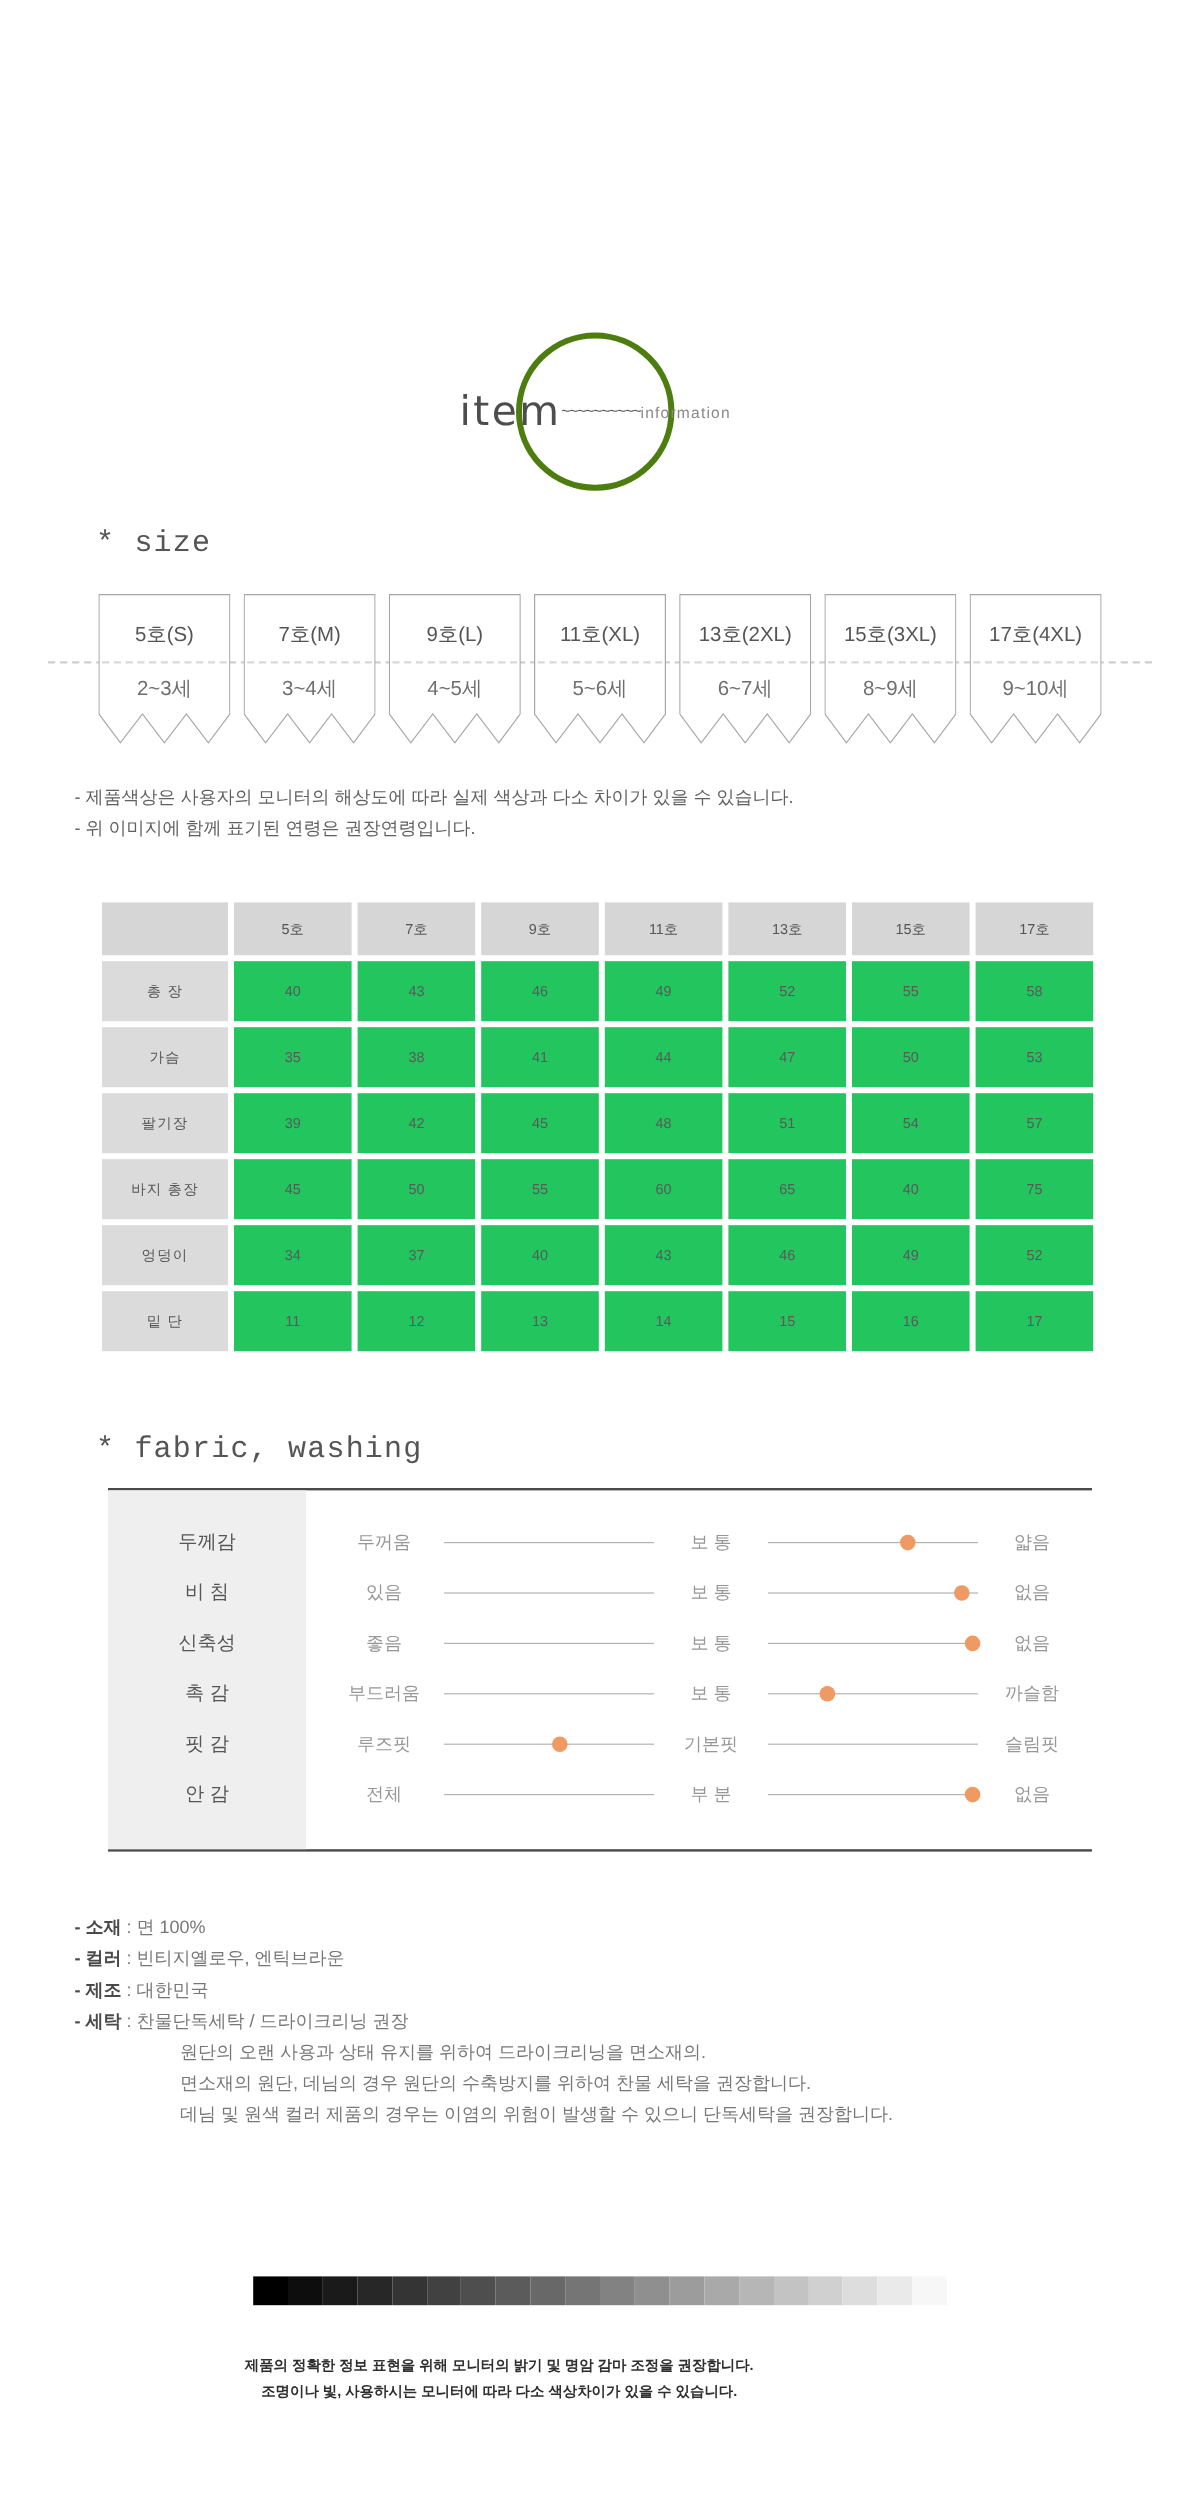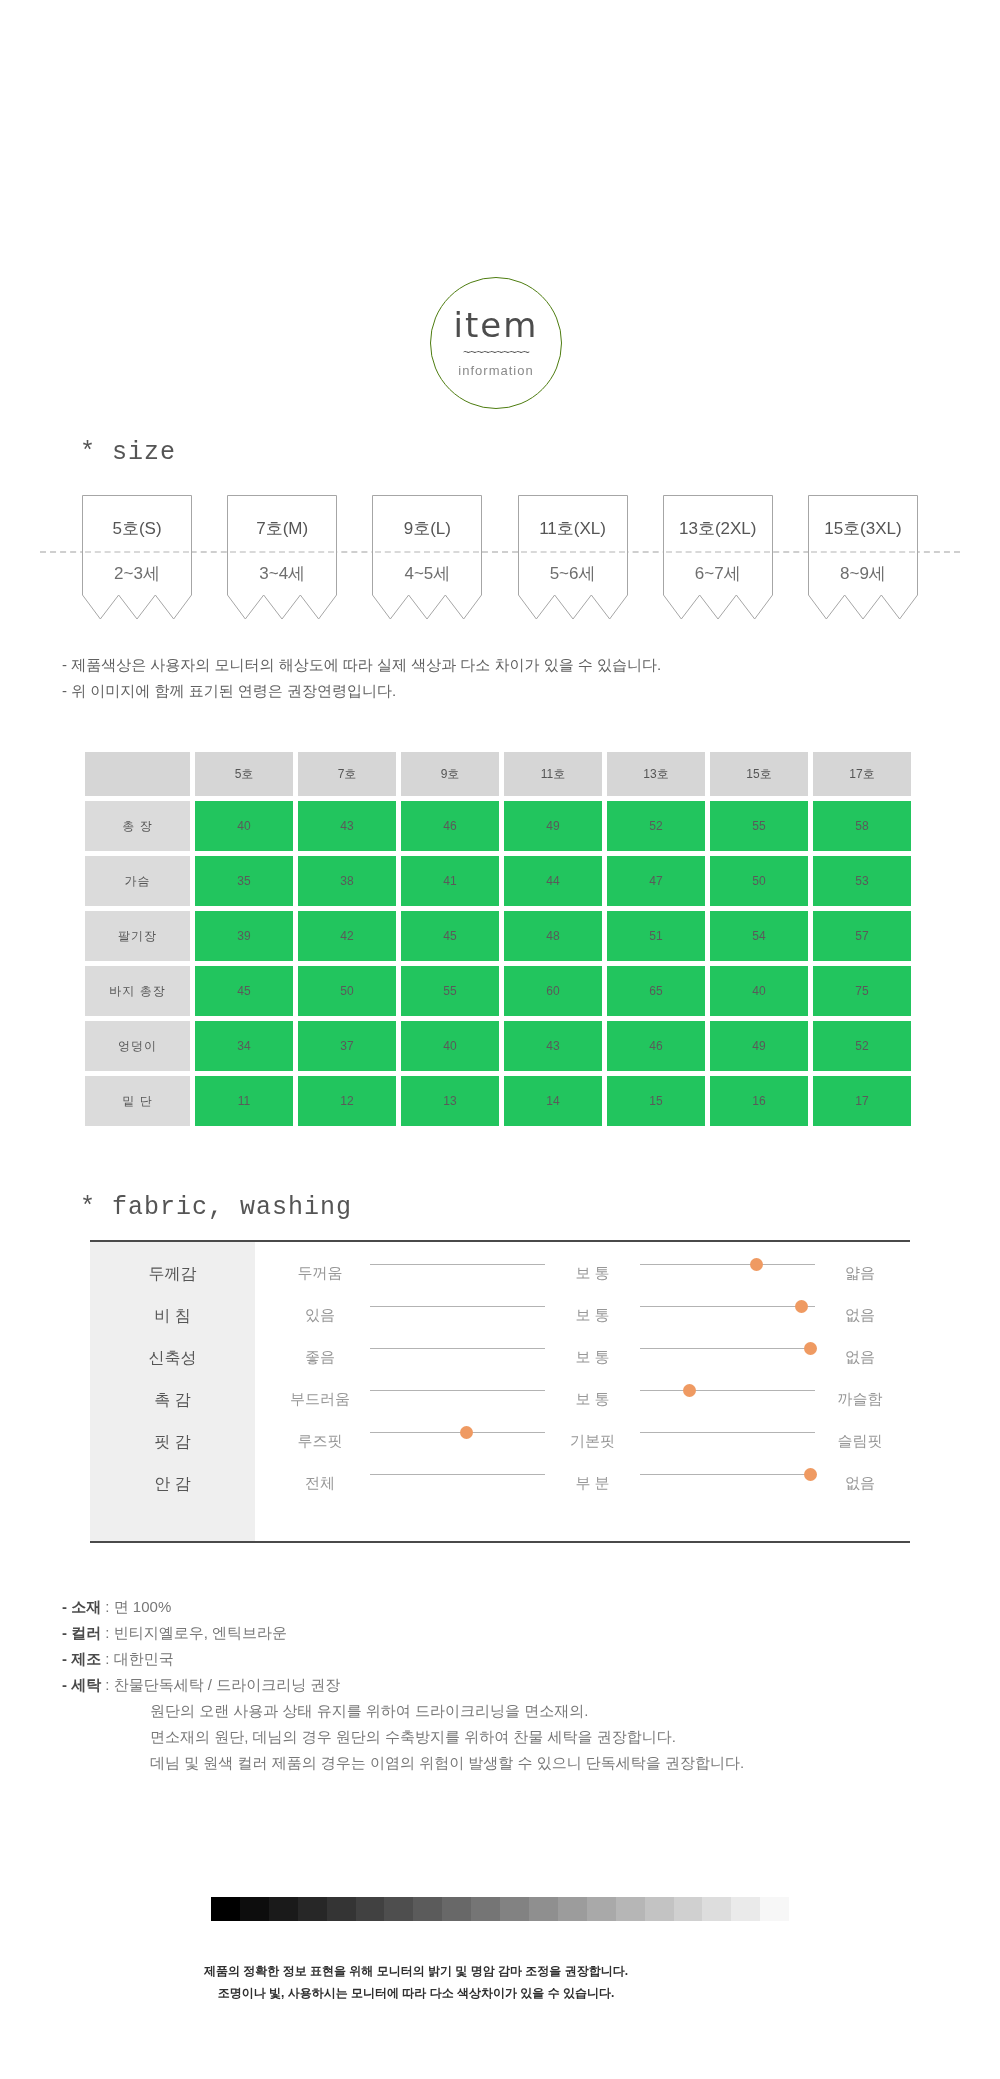--- a/index.html
+++ b/index.html
@@ -2,22 +2,22 @@
 <html><head>
 <meta charset="utf-8">
 <style>
   * { margin:0; padding:0; box-sizing:border-box; }
   html,body { background:#ffffff; }
   body { font-family:"Liberation Sans", sans-serif; color:#555; }
   .page { position:relative; width:1000px; height:2079px; background:#fff; overflow:hidden; }
 
   
   .badge { position:absolute; left:430px; top:277px; width:132px; height:132px;
-           border:1px solid #4d7c0f; border-radius:50%; background:#fff;
-           display:flex; flex-direction:column; align-items:center; justify-content:center; }
+           border:5px solid #4d7c0f; border-radius:50%; background:#fff;
+           display:flex; flex-direction:row; align-items:center; justify-content:center; }
   .badge-title { font-family:"DejaVu Sans", sans-serif; font-size:34px; font-weight:400;
                  color:#4d4d4d; letter-spacing:2px; line-height:1; }
   .badge-squiggle { font-size:13px; color:#555; letter-spacing:-1px; line-height:1; margin:3px 0 5px; }
   .badge-subtitle { font-size:13px; color:#8a8a8a; letter-spacing:1px; }
 
   
   .heading { position:absolute; font-family:Liberation Mono, monospace; font-size:25px;
              font-weight:400; color:#555; letter-spacing:1px; }
   .heading-size { left:80px; top:438px; }
   .heading-fabric { left:80px; top:1193px; }
@@ -43,21 +43,21 @@
   .size-table .th-col { width:98px; height:44px; background:#d6d6d6; }
   .size-table .th-corner { width:105px; height:44px; background:#d6d6d6; }
   .size-table .th-row { width:105px; height:50px; background:#dbdbdb; letter-spacing:1px; }
   .size-table .cell { width:98px; height:50px; background:#22c55e; color:#5a5a5a; }
 
   
   .fabric-box { position:absolute; left:90px; top:1240px; width:820px; height:303px;
                 border-top:2px solid #4a4a4a; border-bottom:2px solid #4a4a4a; background:#fff; }
   .fabric-labelcol { position:absolute; left:0; top:0; bottom:0; width:165px; background:#efefef; }
   .fabric-rows { position:relative; padding-top:22px; }
-  .fabric-row { position:relative; height:42px; display:flex; align-items:flex-start; }
+  .fabric-row { position:relative; height:42px; display:flex; align-items:center; }
   .fabric-row-label { width:165px; text-align:center; font-size:16px; color:#555; z-index:1; }
   .f-slot1 { width:100px; margin-left:15px; text-align:center; font-size:15px; color:#979797; }
   .f-slot2 { width:95px;  text-align:center; font-size:15px; color:#979797; }
   .f-slot3 { width:90px;  text-align:center; font-size:15px; color:#979797; }
   .f-line { width:175px; height:0; border-top:1px solid #b3b3b3; position:relative; }
   .f-dot { position:absolute; width:13px; height:13px; border-radius:50%; top:-7px; margin-left:-6px; }
 
   
   .materials { position:absolute; left:62px; top:1594px; font-size:15px; line-height:26px; color:#777; }
   .materials .m-label { color:#4a4a4a; font-weight:bold; }
@@ -129,20 +129,28 @@
         <div class="tag-dash"></div>
         <div class="tag-age">6~7세</div>
       </div>
       <div class="tag">
         <svg width="110" height="125" viewBox="0 0 110 125">
           <path d="M0.5,0.5 L109.5,0.5 L109.5,100 L91.67,124 L73.33,100 L55,124 L36.67,100 L18.33,124 L0.5,100 Z" fill="#ffffff" stroke="#a6a6a6" stroke-width="1"></path>
         </svg>
         <div class="tag-size">15호(3XL)</div>
         <div class="tag-dash"></div>
         <div class="tag-age">8~9세</div>
+      </div>
+      <div class="tag">
+        <svg width="110" height="125" viewBox="0 0 110 125">
+          <path d="M0.5,0.5 L109.5,0.5 L109.5,100 L91.67,124 L73.33,100 L55,124 L36.67,100 L18.33,124 L0.5,100 Z" fill="#ffffff" stroke="#a6a6a6" stroke-width="1"></path>
+        </svg>
+        <div class="tag-size">17호(4XL)</div>
+        <div class="tag-dash"></div>
+        <div class="tag-age">9~10세</div>
       </div>
     </div>
 
   <div class="size-notes">
     <div>- 제품색상은 사용자의 모니터의 해상도에 따라 실제 색상과 다소 차이가 있을 수 있습니다.</div>
     <div>- 위 이미지에 함께 표기된 연령은 권장연령입니다.</div>
   </div>
 
   <table class="size-table" id="size-table">
       <tbody>

